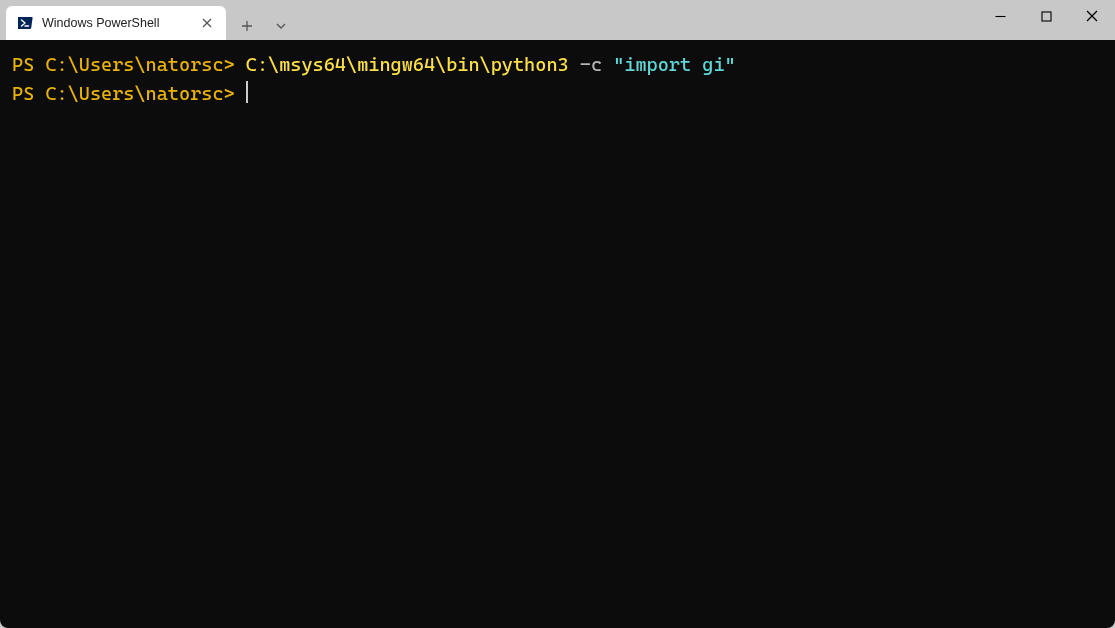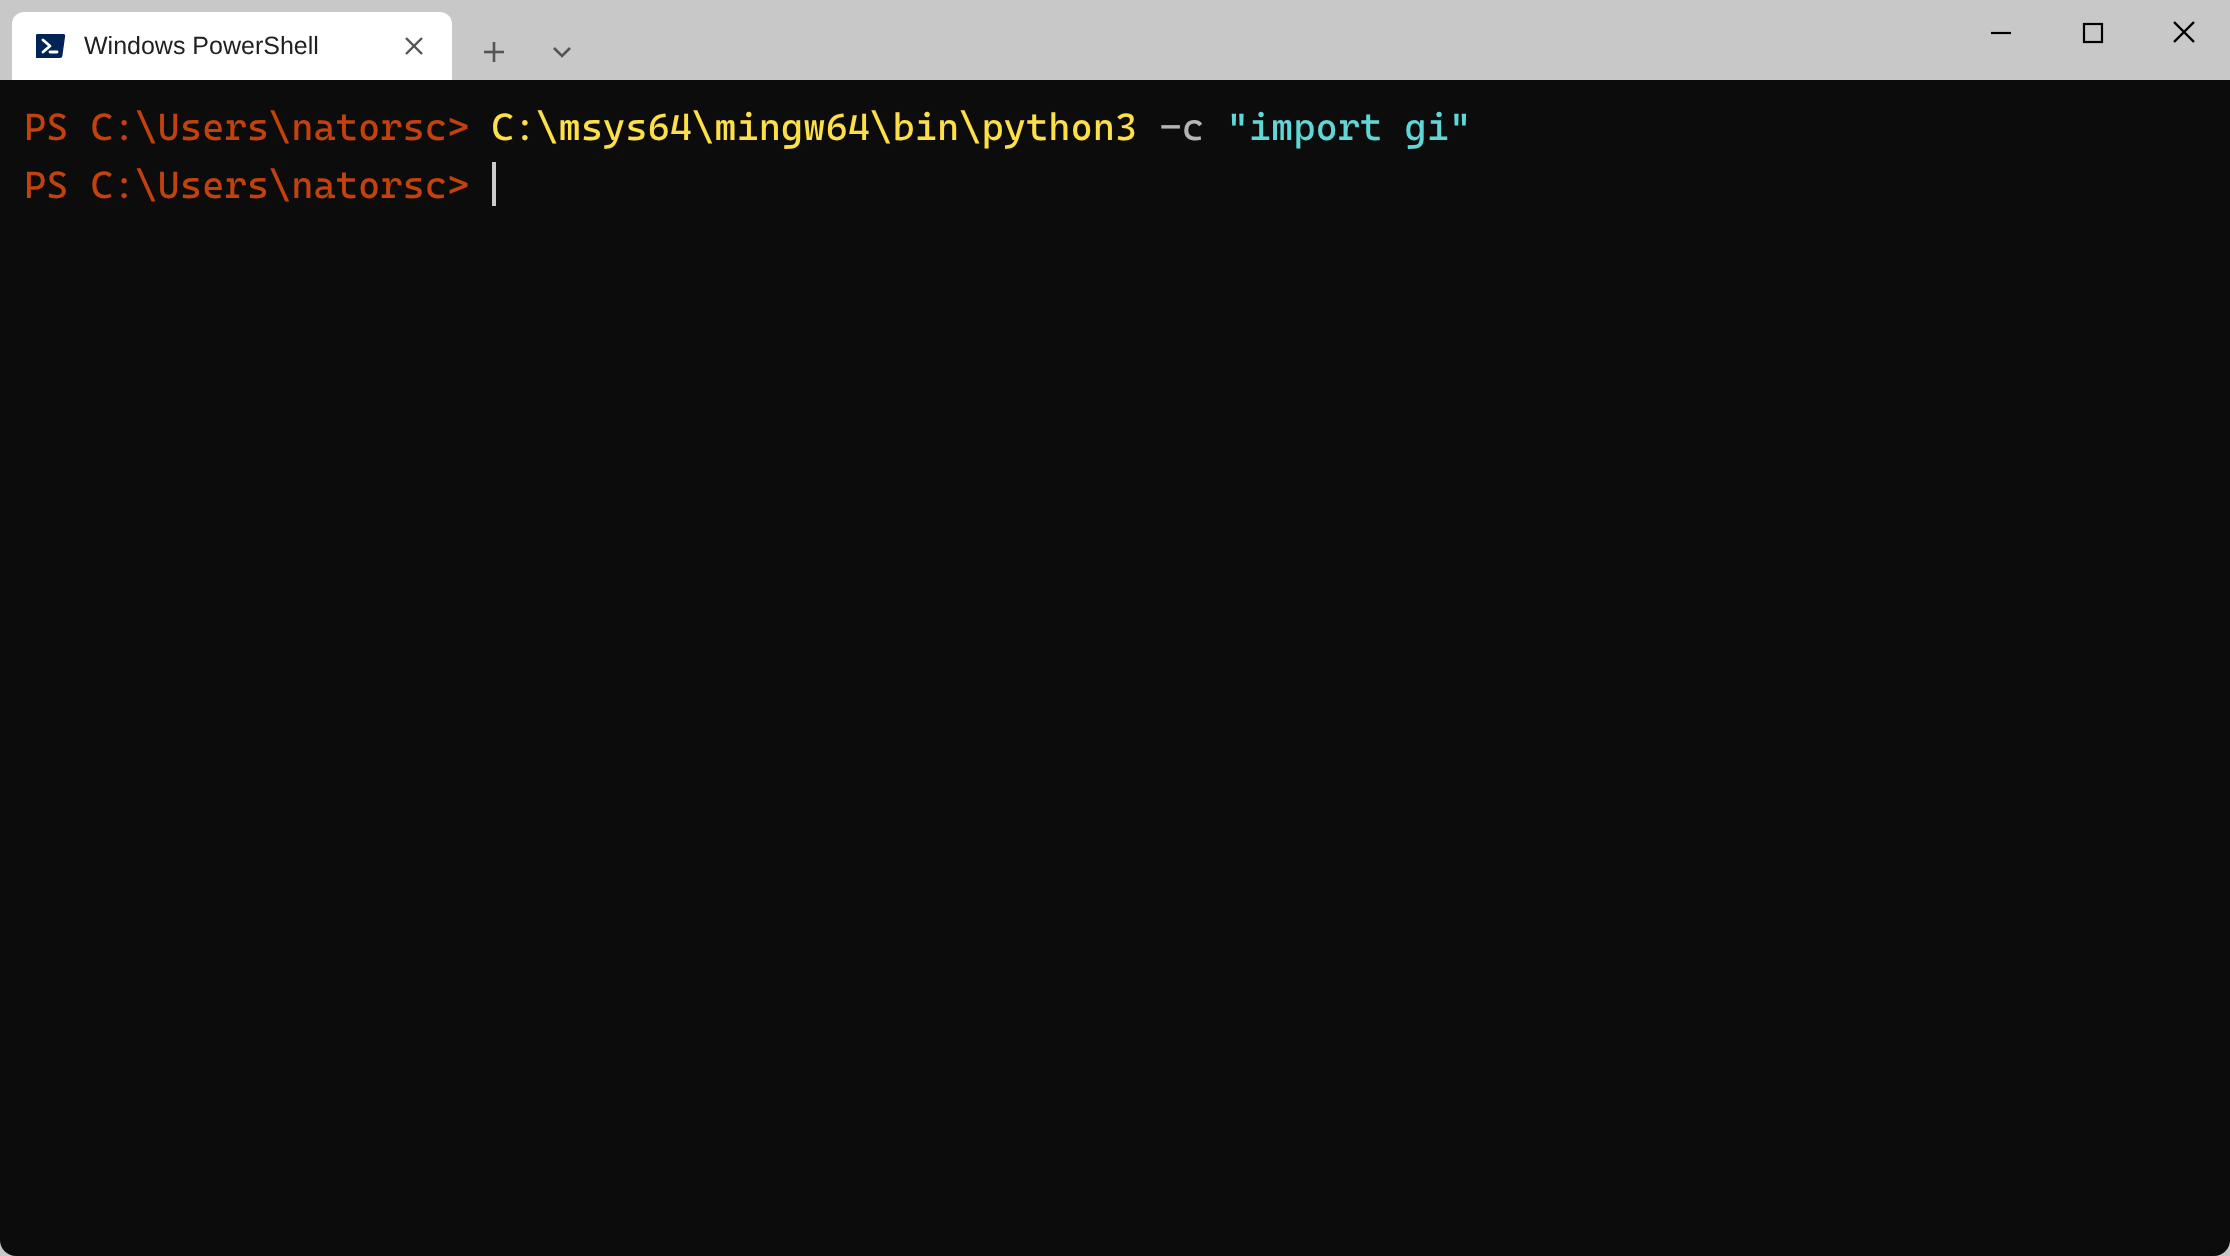--- a/index.html
+++ b/index.html
@@ -111,21 +111,21 @@
       line-height: 1.5;
       color: #cccccc;
       overflow: hidden;
       position: relative;
     }
     .line {
       white-space: pre;
       font-family: inherit;
     }
     .prompt {
-      color: #c2410c;
+      color: #eab308;
     }
     .cmd-path {
       color: #fde047;
     }
     .cmd-flag {
       color: #b4b4b4;
     }
     .cmd-string {
       color: #61d6d6;
     }

